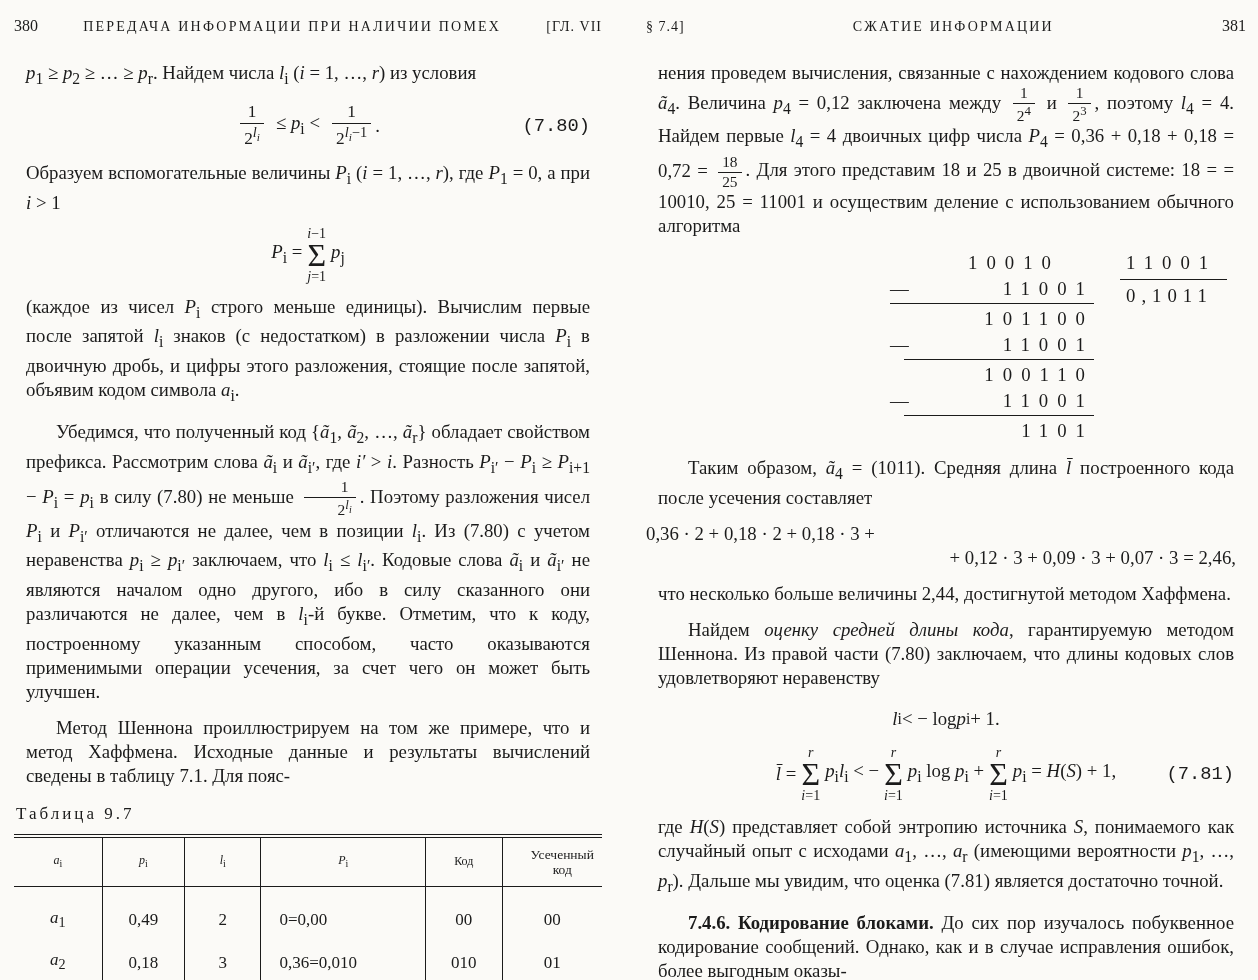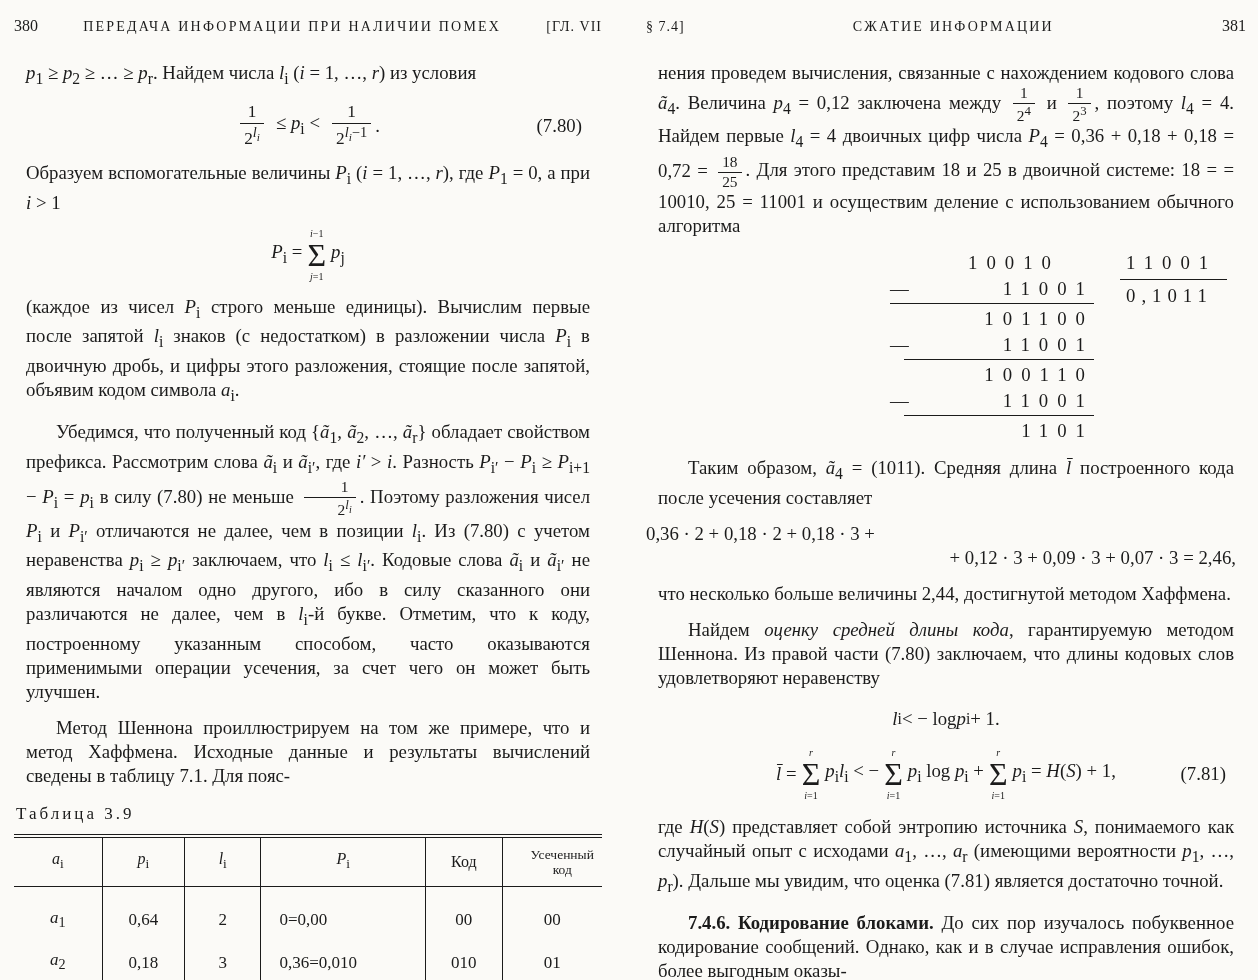--- a/index.html
+++ b/index.html
@@ -16,28 +16,28 @@
   .pg-header{display:flex;align-items:baseline;justify-content:space-between;margin-bottom:22px;}
   .pg-header .corner{font-size:16px;}
   .running-title{font-size:14px;letter-spacing:2.2px;white-space:nowrap;}
   .chapter-ref{font-size:14px;letter-spacing:1px;}
   p.para{margin:12px;text-align:justify;}
   p.para.indent{text-indent:30px;}
   .em{font-style:italic;}
   .bold{font-weight:bold;}
   
   .equation{position:relative;display:flex;align-items:center;justify-content:center;margin:9px 0;min-height:46px;}
-  .eqnum{position:absolute;right:20px;top:50%;transform:translateY(-50%);}
+  .eqnum{position:absolute;right:12px;top:50%;transform:translateY(-50%);font-family:Liberation Mono, monospace;}
   .frac{display:inline-block;vertical-align:middle;text-align:center;line-height:1.08;font-size:0.92em;margin:0 4px;}
   .frac .fnum{display:block;border-bottom:1.4px solid #1b1b1b;padding:0 4px 1px;}
   .frac .fden{display:block;padding:1px 4px 0;}
   .frac.small{font-size:0.82em;}
   .ssub{font-size:.78em;vertical-align:-0.35em;}
   .sum{display:inline-flex;flex-direction:column;align-items:center;vertical-align:middle;line-height:1;margin:0 5px;}
-  .sum .lim{font-size:10px;line-height:13px;}
+  .sum .lim{font-size:14px;line-height:13px;}
   .sum .sig{font-size:32px;line-height:30px;font-weight:normal;}
   .eqmid{margin:0 8px;}
   .eqavg{margin:8px 0;}
   .eqavg .l1{text-align:left;}
   .eqavg .l2{text-align:right;padding-right:10px;}
   
   .division{display:flex;margin:10px 0 10px 208px;line-height:26px;}
   .dnum{letter-spacing:9px;}
   .dleft{width:204px;text-align:right;margin-left:36px;}
   .dleft .dividend{padding-right:34px;}
@@ -45,21 +45,21 @@
   .drule{border-bottom:1.6px solid #1b1b1b;margin:1px 0 2px;}
   .drule.r2{margin-left:14px;}
   .dright{margin-left:26px;}
   .dright .divisor{border-bottom:1.8px solid #1b1b1b;padding:0 10px 3px 6px;}
   .dright .quotient{padding:3px 0 0 6px;letter-spacing:6px;}
   
   .tbl-caption{letter-spacing:3px;margin:14px 0 8px 2px;font-size:17px;}
   table.t71{width:100%;border-collapse:collapse;border-top:4px double #1b1b1b;border-bottom:4px double #1b1b1b;font-size:17px;}
   .t71 th,.t71 td{border-left:1.2px solid #1b1b1b;text-align:center;font-weight:normal;}
   .t71 th:first-child,.t71 td:first-child{border-left:none;}
-  .t71 thead th{border-bottom:1.4px solid #1b1b1b;padding:9px 4px;font-size:16px;line-height:22px;}
+  .t71 thead th{border-bottom:1.4px solid #1b1b1b;padding:9px 4px;font-size:12px;line-height:17px;}
   .t71 thead th.hsmall{font-size:13.5px;line-height:15px;padding-left:24px;}
   .t71 td{padding:1px 6px;line-height:36px;}
   .t71 tbody tr:first-child td{padding-top:13px;}
   .t71 tbody tr:last-child td{padding-bottom:12px;}
   .t71 td.cl{text-align:left;padding-left:18px;}
 </style>
 </head>
 <body>
 
 <div class="sheet">
@@ -98,21 +98,21 @@
       </span>
       <span><i>p</i><sub>j</sub></span>
     </div>
 
     <p class="para">(каждое из чисел <i>P</i><sub>i</sub> строго меньше единицы). Вычислим первые после запятой <i>l</i><sub>i</sub> знаков (с недостатком) в разложении числа <i>P</i><sub>i</sub> в двоичную дробь, и цифры этого разложения, стоящие после запятой, объявим кодом символа <i>a</i><sub>i</sub>.</p>
 
     <p class="para indent"><span>Убедимся, что полученный код {<i>ã</i><sub>1</sub>, <i>ã</i><sub>2</sub>, …, <i>ã</i><sub>r</sub>} обладает свойством префикса. Рассмотрим слова <i>ã</i><sub>i</sub> и <i>ã</i><sub>i′</sub>, где <i>i′</i> &gt; <i>i</i>. Разность <i>P</i><sub>i′</sub> − <i>P</i><sub>i</sub> ≥ <i>P</i><sub>i</sub><sub>+</sub><sub>1</sub> − <i>P</i><sub>i</sub> = <i>p</i><sub>i</sub> в силу (7.80) не меньше </span><span class="frac small"><span class="fnum">1</span><span class="fden"><span>2</span><sup><span><i>l</i></span><span class="ssub"><i>i</i></span></sup></span></span><span>. Поэтому разложения чисел <i>P</i><sub>i</sub> и <i>P</i><sub>i′</sub> отличаются не далее, чем в позиции <i>l</i><sub>i</sub>. Из (7.80) с учетом неравенства <i>p</i><sub>i</sub> ≥ <i>p</i><sub>i′</sub> заключаем, что <i>l</i><sub>i</sub> ≤ <i>l</i><sub>i′</sub>. Кодовые слова <i>ã</i><sub>i</sub> и <i>ã</i><sub>i′</sub> не являются началом одно другого, ибо в силу сказанного они различаются не далее, чем в <i>l</i><sub>i</sub>-й букве. Отметим, что к коду, построенному указанным способом, часто оказываются применимыми операции усечения, за счет чего он может быть улучшен.</span></p>
 
     <p class="para indent">Метод Шеннона проиллюстрируем на том же примере, что и метод Хаффмена. Исходные данные и результаты вычислений сведены в таблицу 7.1. Для пояс-</p>
 
-    <div class="tbl-caption">Таблица 3.9</div>
+    <div class="tbl-caption">Таблица 9.7</div>
 
     <table class="t71">
       <colgroup>
           <col style="width:15%">
           <col style="width:14%">
           <col style="width:13%">
           <col style="width:28%">
           <col style="width:13%">
           <col style="width:17%">
         </colgroup>
@@ -122,21 +122,21 @@
           <th><i>p</i><sub>i</sub></th>
           <th><i>l</i><sub>i</sub></th>
           <th><i>P</i><sub>i</sub></th>
           <th>Код</th>
           <th class="hsmall">Усеченный код</th>
         </tr>
       </thead>
       <tbody>
         <tr>
           <td><i>a</i><sub>1</sub></td>
-            <td>0,64</td>
+            <td>0,49</td>
             <td>2</td>
             <td class="cl">0=0,00</td>
             <td>00</td>
             <td>00</td>
         </tr>
         <tr>
           <td><i>a</i><sub>2</sub></td>
             <td>0,18</td>
             <td>3</td>
             <td class="cl">0,36=0,010</td>

